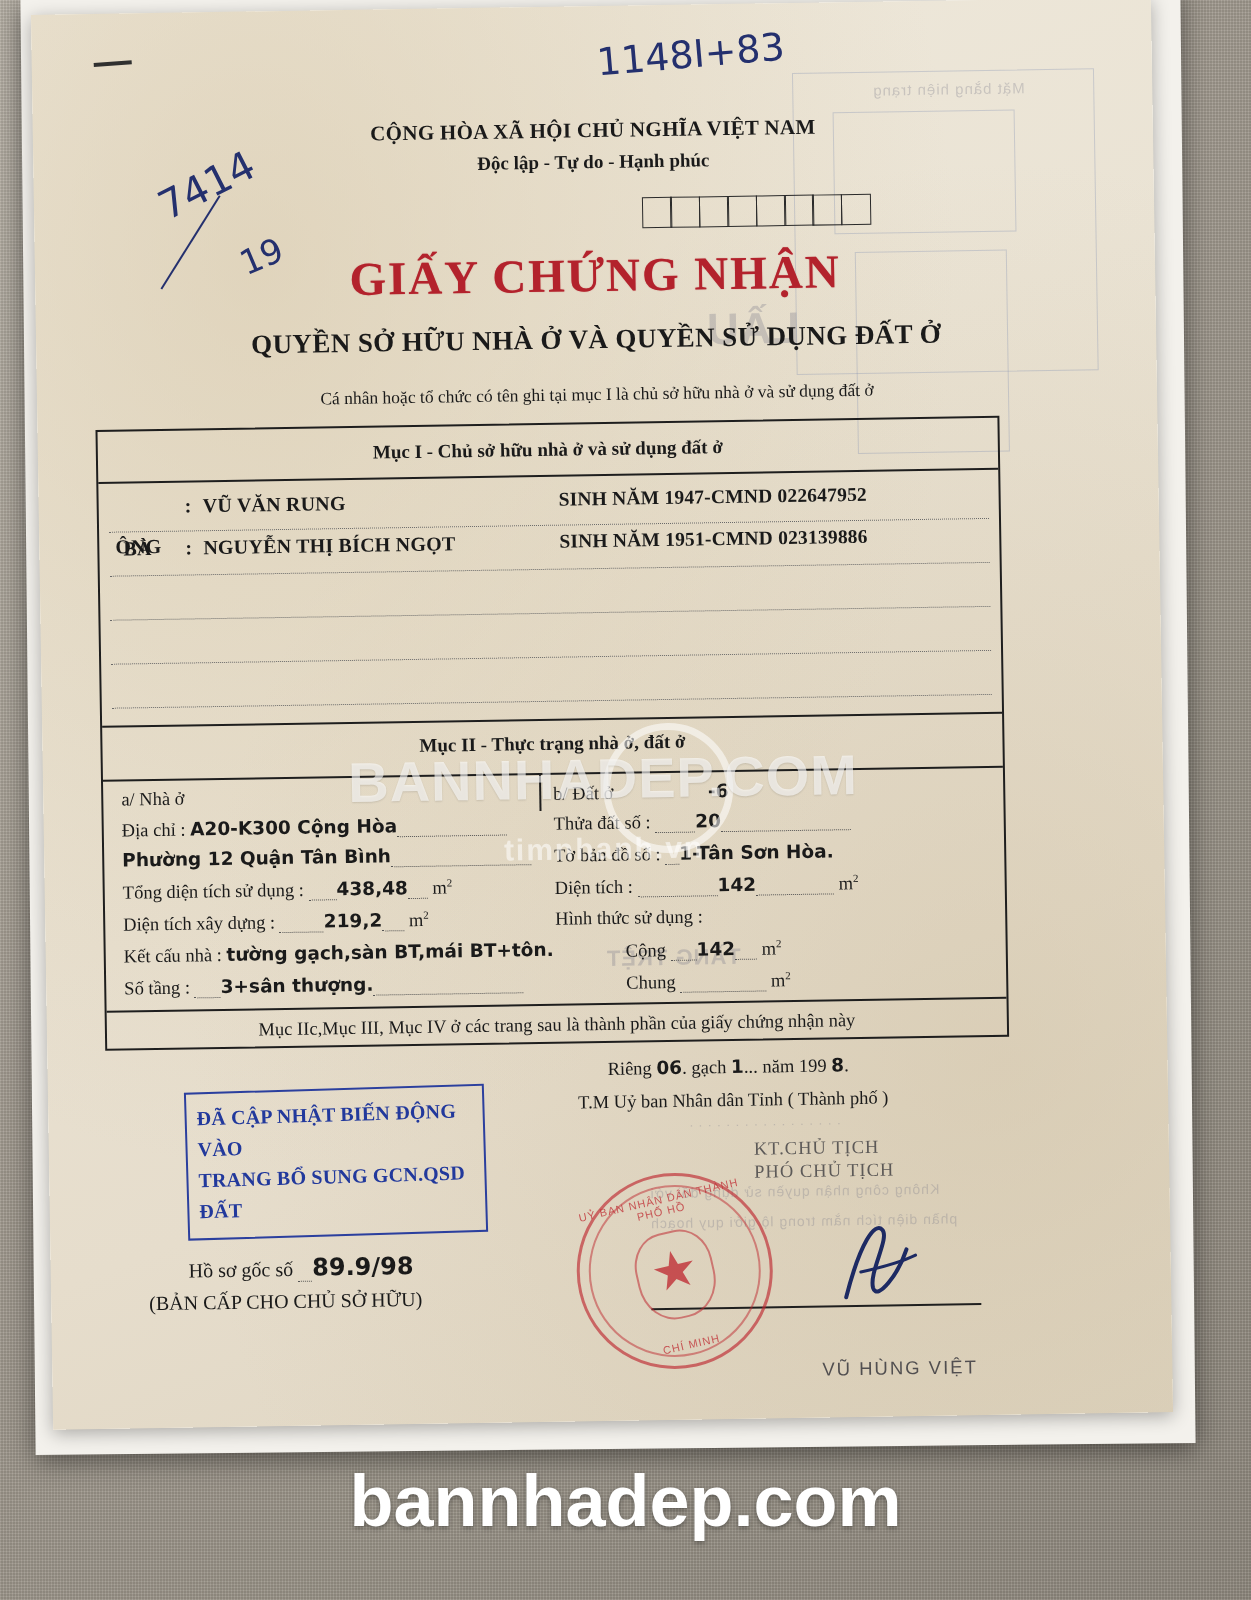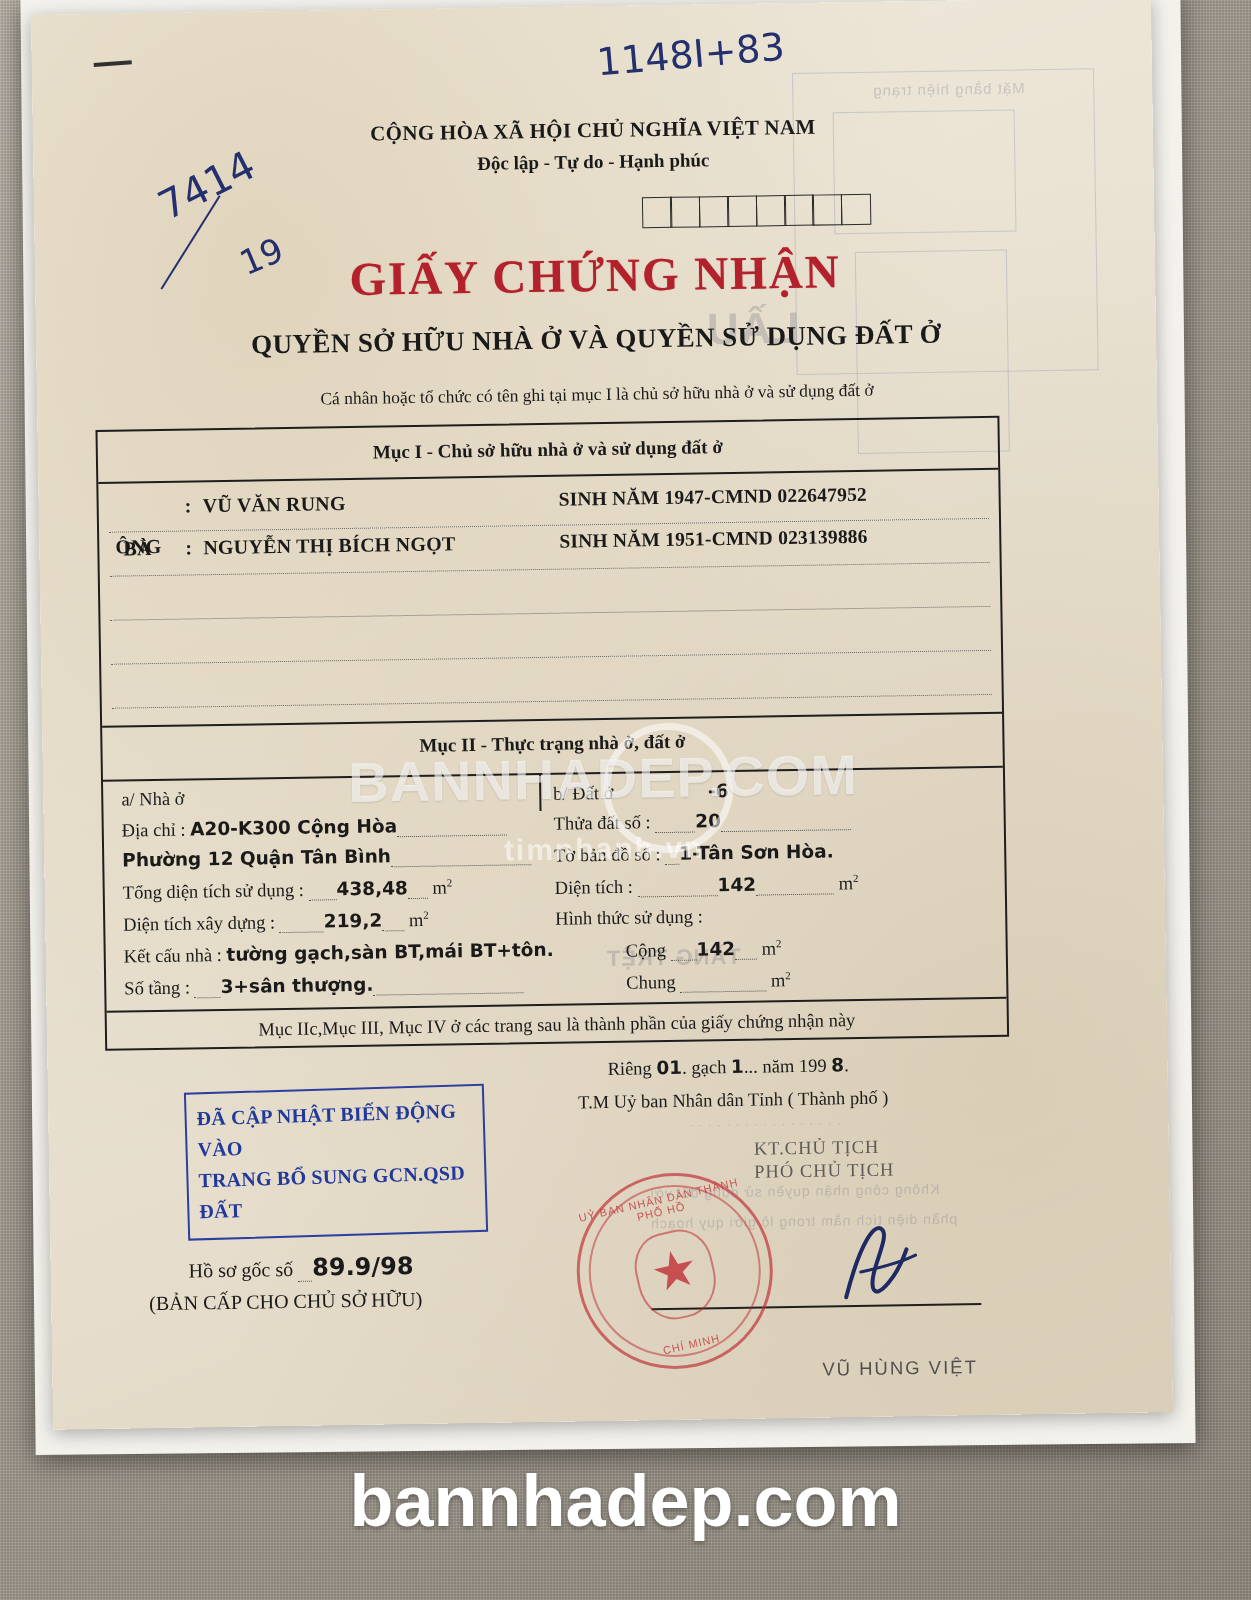--- a/index.html
+++ b/index.html
@@ -530,21 +530,21 @@
         <span class="dotted-fill" style="width:86px;"></span>
         <span>m</span><sup>2</sup>
       </div>
 
       <div class="hline" style="top:579px;"></div>
       <div id="footerNote" style="top:590px;">Mục IIc,Mục III, Mục IV ở các trang sau là thành phần của giấy chứng nhận này</div>
     </div>
 
     <div id="dateLine" class="sig">
       <span>Riêng</span>
-      <span class="hw" style="font-weight:700;">01</span>.
+      <span class="hw" style="font-weight:700;">06</span>.
       <span>gạch</span>
       <span class="hw" style="font-weight:700;">1</span>...
       <span>năm 199</span>
       <span class="hw" style="font-weight:700;">8</span>.
     </div>
     <div id="tmLine" class="sig">T.M Uỷ ban Nhân dân Tỉnh ( Thành phố )</div>
     <div id="ktLine" class="sig">KT.CHỦ TỊCH</div>
     <div id="pctLine" class="sig">PHÓ CHỦ TỊCH</div>
     <div id="sigRule"></div>
     <div id="signName" class="sig">VŨ HÙNG VIỆT</div>

